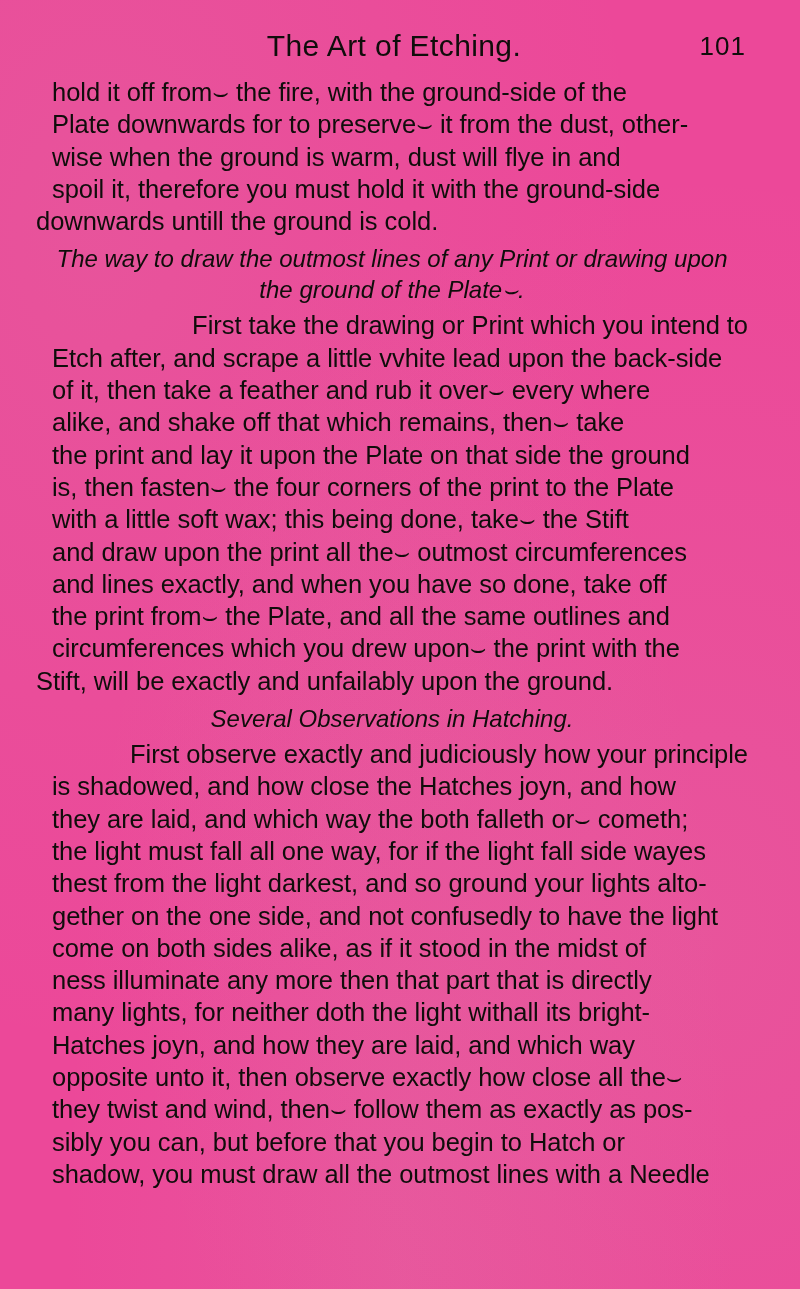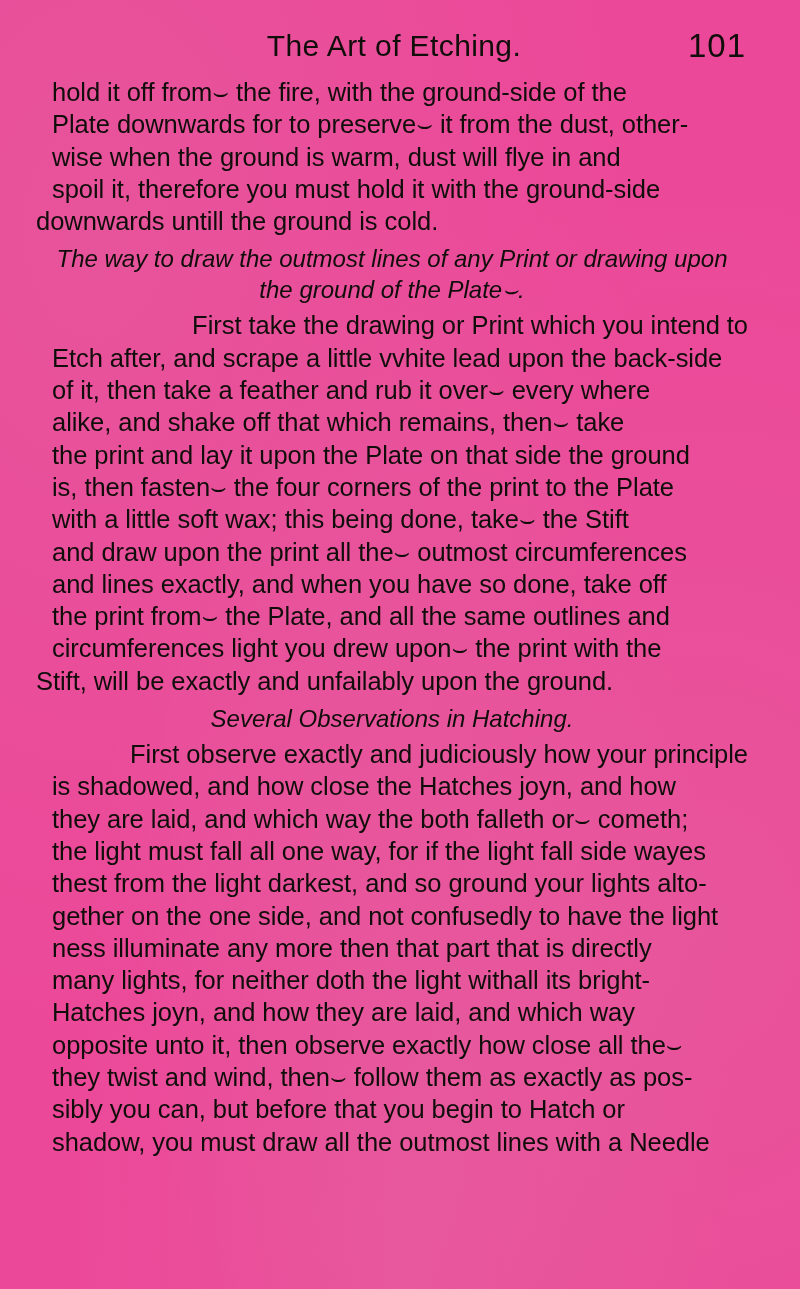--- a/index.html
+++ b/index.html
@@ -48,21 +48,21 @@
     text-align: center;
     font-size: 30px;
     letter-spacing: 0.4px;
     line-height: 40px;
     white-space: nowrap;
   }
   .runhead-folio {
     position: absolute;
     right: 6px;
     top: 0;
-    font-size: 33px;
+    font-size: 26px;
     line-height: 40px;
     letter-spacing: 1px;
   }
 
   
   .textblock {
     position: absolute;
     left: 36px;
     top: 76px;
     width: 712px;
@@ -163,21 +163,21 @@
       <span class="ln j">
             <span>and draw upon the print all the⌣ outmost circumferences</span>
           </span>
       <span class="ln j">
             <span>and lines exactly, and when you have so done, take off</span>
           </span>
       <span class="ln j">
             <span>the print from⌣ the Plate, and all the same outlines and</span>
           </span>
       <span class="ln j">
-            <span>circumferences light you drew upon⌣ the print with the</span>
+            <span>circumferences which you drew upon⌣ the print with the</span>
           </span>
       <span class="ln">Stift, will be exactly and unfailably upon the ground.</span>
     </div>
 
     <div class="gap-xs"></div>
 
     <div class="heading">
       <span class="hl">Several Observations in Hatching.</span>
     </div>
 
@@ -197,20 +197,23 @@
       <span class="ln j">
             <span>the light must fall all one way, for if the light fall side wayes</span>
           </span>
       <span class="ln j">
             <span>thest from the light darkest, and so ground your lights alto-</span>
           </span>
       <span class="ln j">
             <span>gether on the one side, and not confusedly to have the light</span>
           </span>
       <span class="ln j">
+            <span>come on both sides alike, as if it stood in the midst of</span>
+          </span>
+      <span class="ln j">
             <span>ness illuminate any more then that part that is directly</span>
           </span>
       <span class="ln j">
             <span>many lights, for neither doth the light withall its bright-</span>
           </span>
       <span class="ln j">
             <span>Hatches joyn, and how they are laid, and which way</span>
           </span>
       <span class="ln j">
             <span>opposite unto it, then observe exactly how close all the⌣</span>

